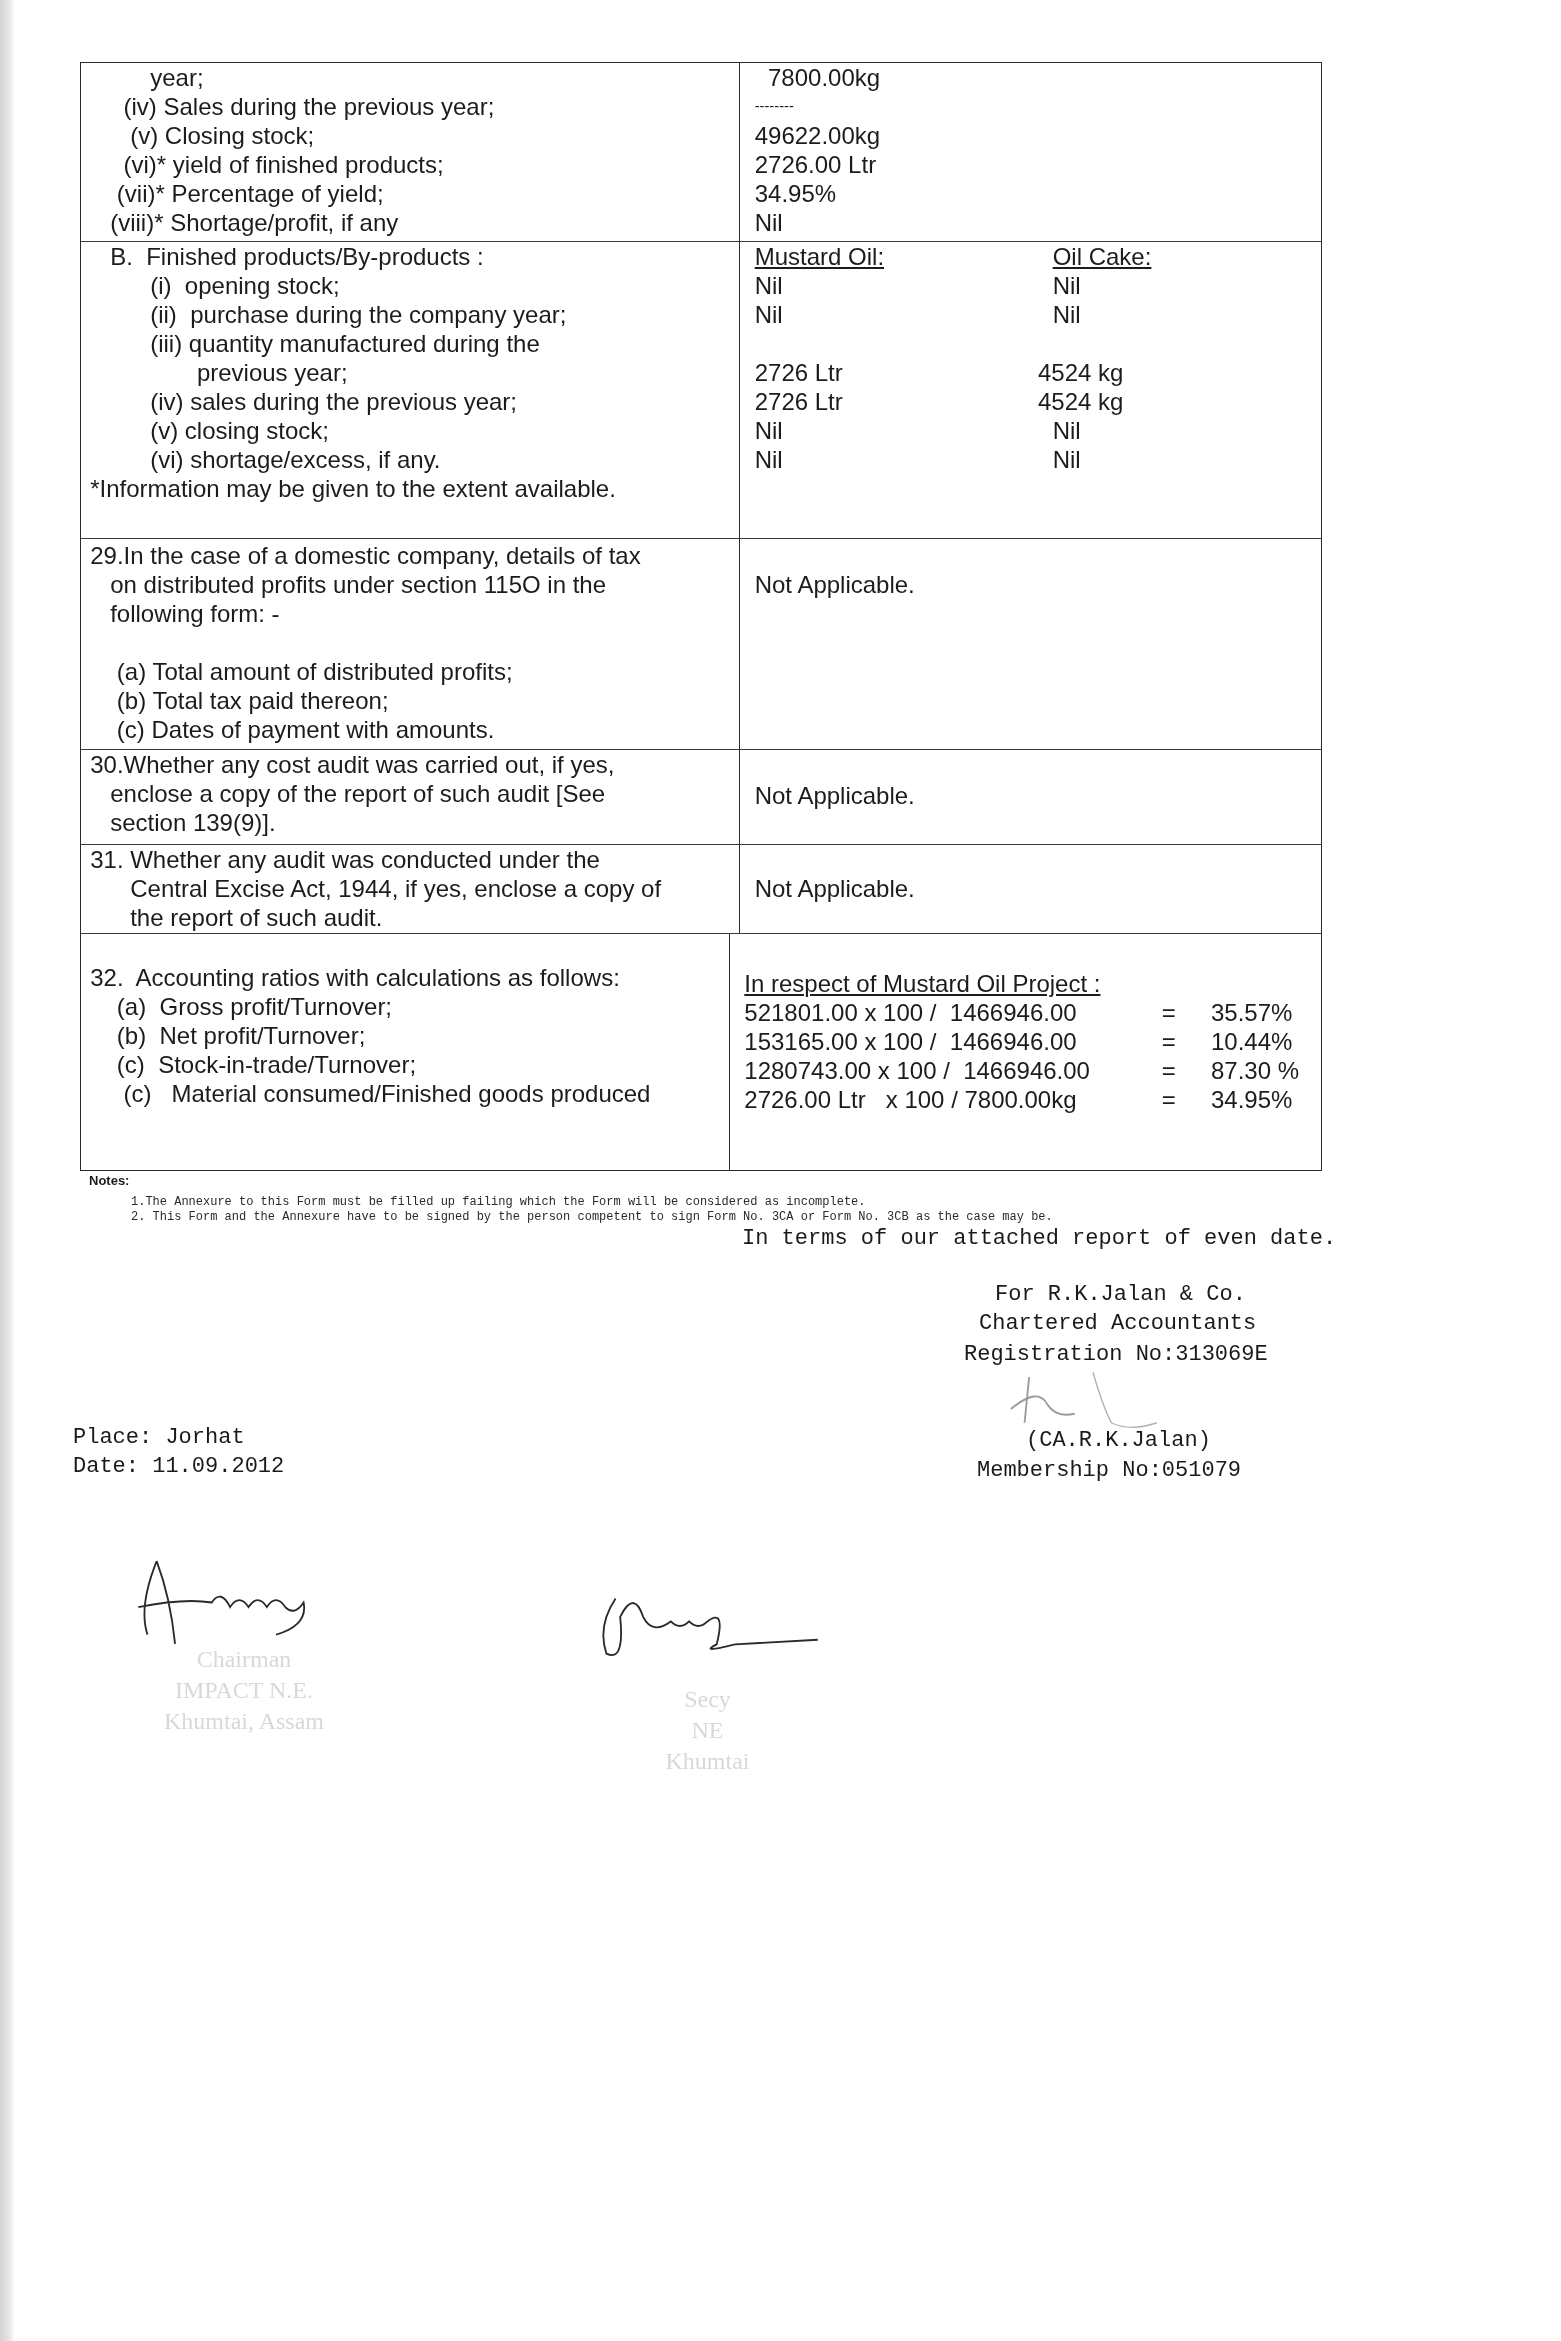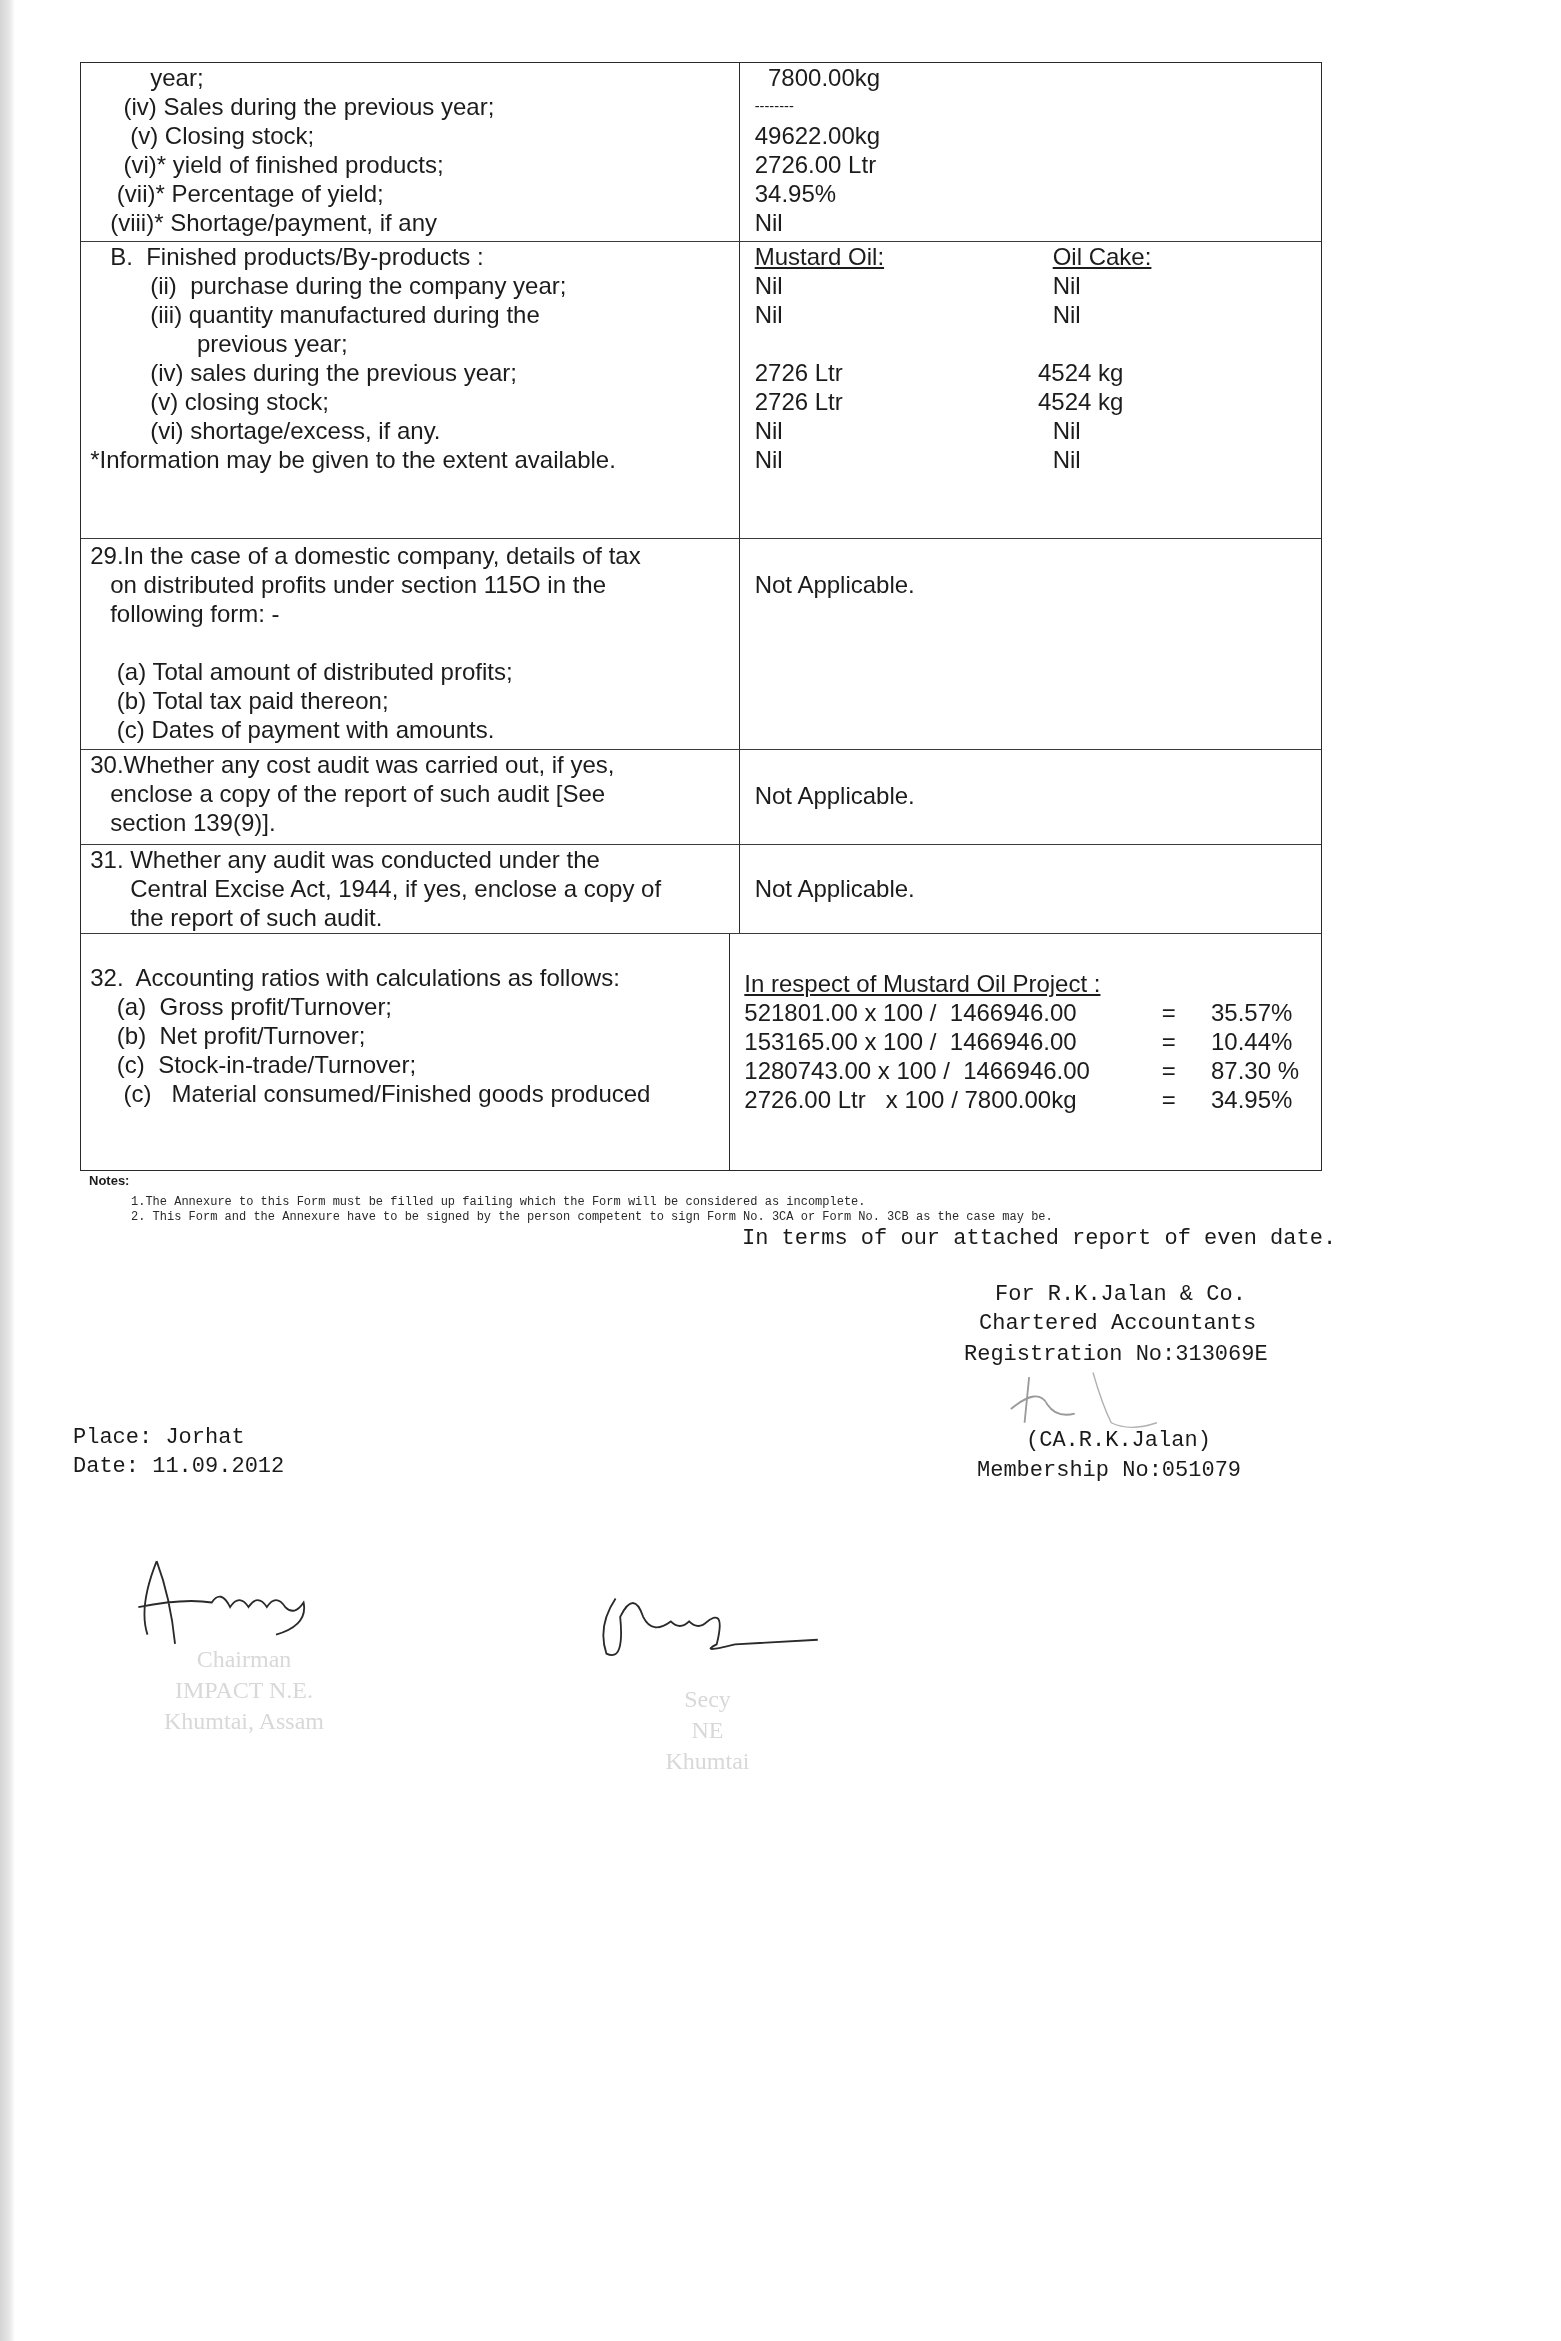--- a/index.html
+++ b/index.html
@@ -46,35 +46,36 @@
 
 <div class="form-table">
 
   <div class="row r1">
     <div class="cell-left">
       <div class="line">         year;</div>
       <div class="line">     (iv) Sales during the previous year;</div>
       <div class="line">      (v) Closing stock;</div>
       <div class="line">     (vi)* yield of finished products;</div>
       <div class="line">    (vii)* Percentage of yield;</div>
-      <div class="line">   (viii)* Shortage/payment, if any</div>
+      <div class="line">   (viii)* Shortage/profit, if any</div>
     </div>
     <div class="cell-right">
       <div class="line">  7800.00kg</div>
       <div class="line" style="font-size:14.7px;">--------</div>
       <div class="line">49622.00kg</div>
       <div class="line">2726.00 Ltr</div>
       <div class="line">34.95%</div>
       <div class="line">Nil</div>
     </div>
   </div>
 
   <div class="row r2">
     <div class="cell-left">
       <div class="line">   B.  Finished products/By-products :</div>
+      <div class="line">         (i)  opening stock;</div>
       <div class="line">         (ii)  purchase during the company year;</div>
       <div class="line">         (iii) quantity manufactured during the</div>
       <div class="line">                previous year;</div>
       <div class="line">         (iv) sales during the previous year;</div>
       <div class="line">         (v) closing stock;</div>
       <div class="line">         (vi) shortage/excess, if any.</div>
       <div class="line">*Information may be given to the extent available.</div>
     </div>
     <div class="cell-right">
       <div class="two-col">

